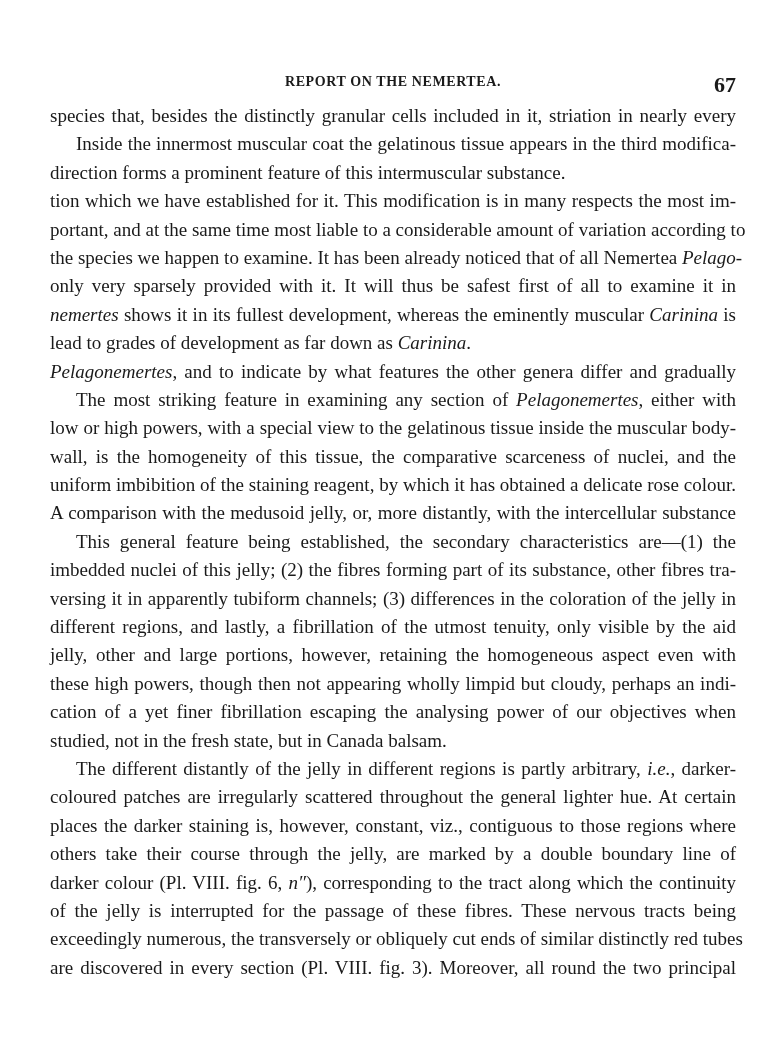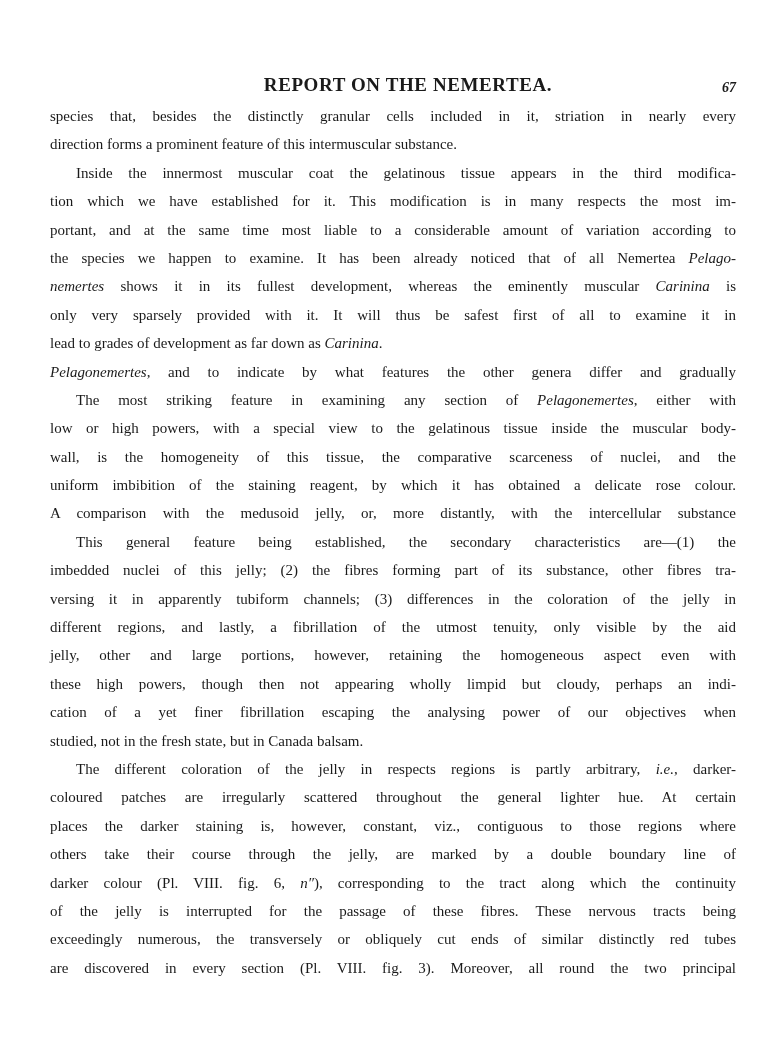--- a/index.html
+++ b/index.html
@@ -1,62 +1,62 @@
 <!DOCTYPE html>
 <html><head>
 <meta charset="utf-8">
 <style>
   html, body { margin: 0; padding: 0; background: #ffffff; }
   body { width: 776px; height: 1050px; overflow: hidden; position: relative;
          font-family: "Liberation Serif", "DejaVu Serif", serif; color: #1a1a1a; }
   .page { position: absolute; left: 50px; top: 0; width: 686px; }
   .running-head { position: absolute; top: 72px; left: 0; width: 686px; height: 24px; }
-  .running-title { position: absolute; left: 15px; width: 686px; text-align: center;
-                   font-size: 19px; letter-spacing: 0.6px; font-weight: bold; top: 2px; }
-  .page-number { position: absolute; right: 0; top: 8px; font-size: 14px; font-weight: bold; font-style: italic; }
+  .running-title { position: absolute; left: 0; width: 686px; text-align: center;
+                   font-size: 14px; letter-spacing: 0.6px; font-weight: bold; top: 2px; }
+  .page-number { position: absolute; right: 0; top: 0; font-size: 22px; font-weight: bold; }
   .body-text { position: absolute; top: 102px; left: 0; width: 686px; }
-  .line { height: 28.4px; line-height: 28.4px; font-size: 15px; white-space: nowrap;
+  .line { height: 28.4px; line-height: 28.4px; font-size: 19px; white-space: nowrap;
           text-align: justify; text-align-last: justify; overflow: visible; }
   .line.last { text-align-last: left; }
   .line.indent { padding-left: 26px; }
   .seg-i { font-style: italic; }
 </style>
 </head>
 <body>
 
 <div class="page">
   <div class="running-head">
     <span class="running-title">REPORT ON THE NEMERTEA.</span>
     <span class="page-number">67</span>
   </div>
   <div class="body-text" id="body-text">
       <div class="line"><span>species that, besides the distinctly granular cells included in it, striation in nearly every</span></div>
+      <div class="line indent"><span>Inside the innermost muscular coat the gelatinous tissue appears in the third modifica-</span></div>
       <div class="line last"><span>direction forms a prominent feature of this intermuscular substance.</span></div>
-      <div class="line indent"><span>Inside the innermost muscular coat the gelatinous tissue appears in the third modifica-</span></div>
       <div class="line"><span>tion which we have established for it.  This modification is in many respects the most im-</span></div>
       <div class="line"><span>portant, and at the same time most liable to a considerable amount of variation according to</span></div>
       <div class="line"><span>the species we happen to examine.  It has been already noticed that of all Nemertea </span><span class="seg-i">Pelago-</span></div>
+      <div class="line"><span>only very sparsely provided with it.  It will thus be safest first of all to examine it in</span></div>
       <div class="line"><span class="seg-i">nemertes</span><span> shows it in its fullest development, whereas the eminently muscular </span><span class="seg-i">Carinina</span><span> is</span></div>
-      <div class="line"><span>only very sparsely provided with it.  It will thus be safest first of all to examine it in</span></div>
       <div class="line last"><span>lead to grades of development as far down as </span><span class="seg-i">Carinina</span><span>.</span></div>
       <div class="line"><span class="seg-i">Pelagonemertes</span><span>, and to indicate by what features the other genera differ and gradually</span></div>
       <div class="line indent"><span>The most striking feature in examining any section of </span><span class="seg-i">Pelagonemertes</span><span>, either with</span></div>
       <div class="line"><span>low or high powers, with a special view to the gelatinous tissue inside the muscular body-</span></div>
       <div class="line"><span>wall, is the homogeneity of this tissue, the comparative scarceness of nuclei, and the</span></div>
       <div class="line"><span>uniform imbibition of the staining reagent, by which it has obtained a delicate rose colour.</span></div>
       <div class="line"><span>A comparison with the medusoid jelly, or, more distantly, with the intercellular substance</span></div>
       <div class="line indent"><span>This general feature being established, the secondary characteristics are—(1) the</span></div>
       <div class="line"><span>imbedded nuclei of this jelly; (2) the fibres forming part of its substance, other fibres tra-</span></div>
       <div class="line"><span>versing it in apparently tubiform channels; (3) differences in the coloration of the jelly in</span></div>
       <div class="line"><span>different regions, and lastly, a fibrillation of the utmost tenuity, only visible by the aid</span></div>
       <div class="line"><span>jelly, other and large portions, however, retaining the homogeneous aspect even with</span></div>
       <div class="line"><span>these high powers, though then not appearing wholly limpid but cloudy, perhaps an indi-</span></div>
       <div class="line"><span>cation of a yet finer fibrillation escaping the analysing power of our objectives when</span></div>
       <div class="line last"><span>studied, not in the fresh state, but in Canada balsam.</span></div>
-      <div class="line indent"><span>The different coloration of the jelly in respects regions is partly arbitrary, </span><span class="seg-i">i.e.</span><span>, darker-</span></div>
+      <div class="line indent"><span>The different distantly of the jelly in different regions is partly arbitrary, </span><span class="seg-i">i.e.</span><span>, darker-</span></div>
       <div class="line"><span>coloured patches are irregularly scattered throughout the general lighter hue.  At certain</span></div>
       <div class="line"><span>places the darker staining is, however, constant, viz., contiguous to those regions where</span></div>
       <div class="line"><span>others take their course through the jelly, are marked by a double boundary line of</span></div>
       <div class="line"><span>darker colour (Pl. VIII. fig. 6, </span><span class="seg-i">n″</span><span>), corresponding to the tract along which the continuity</span></div>
       <div class="line"><span>of the jelly is interrupted for the passage of these fibres.  These nervous tracts being</span></div>
       <div class="line"><span>exceedingly numerous, the transversely or obliquely cut ends of similar distinctly red tubes</span></div>
       <div class="line"><span>are discovered in every section (Pl. VIII. fig. 3).  Moreover, all round the two principal</span></div>
     </div>
 </div>
 

